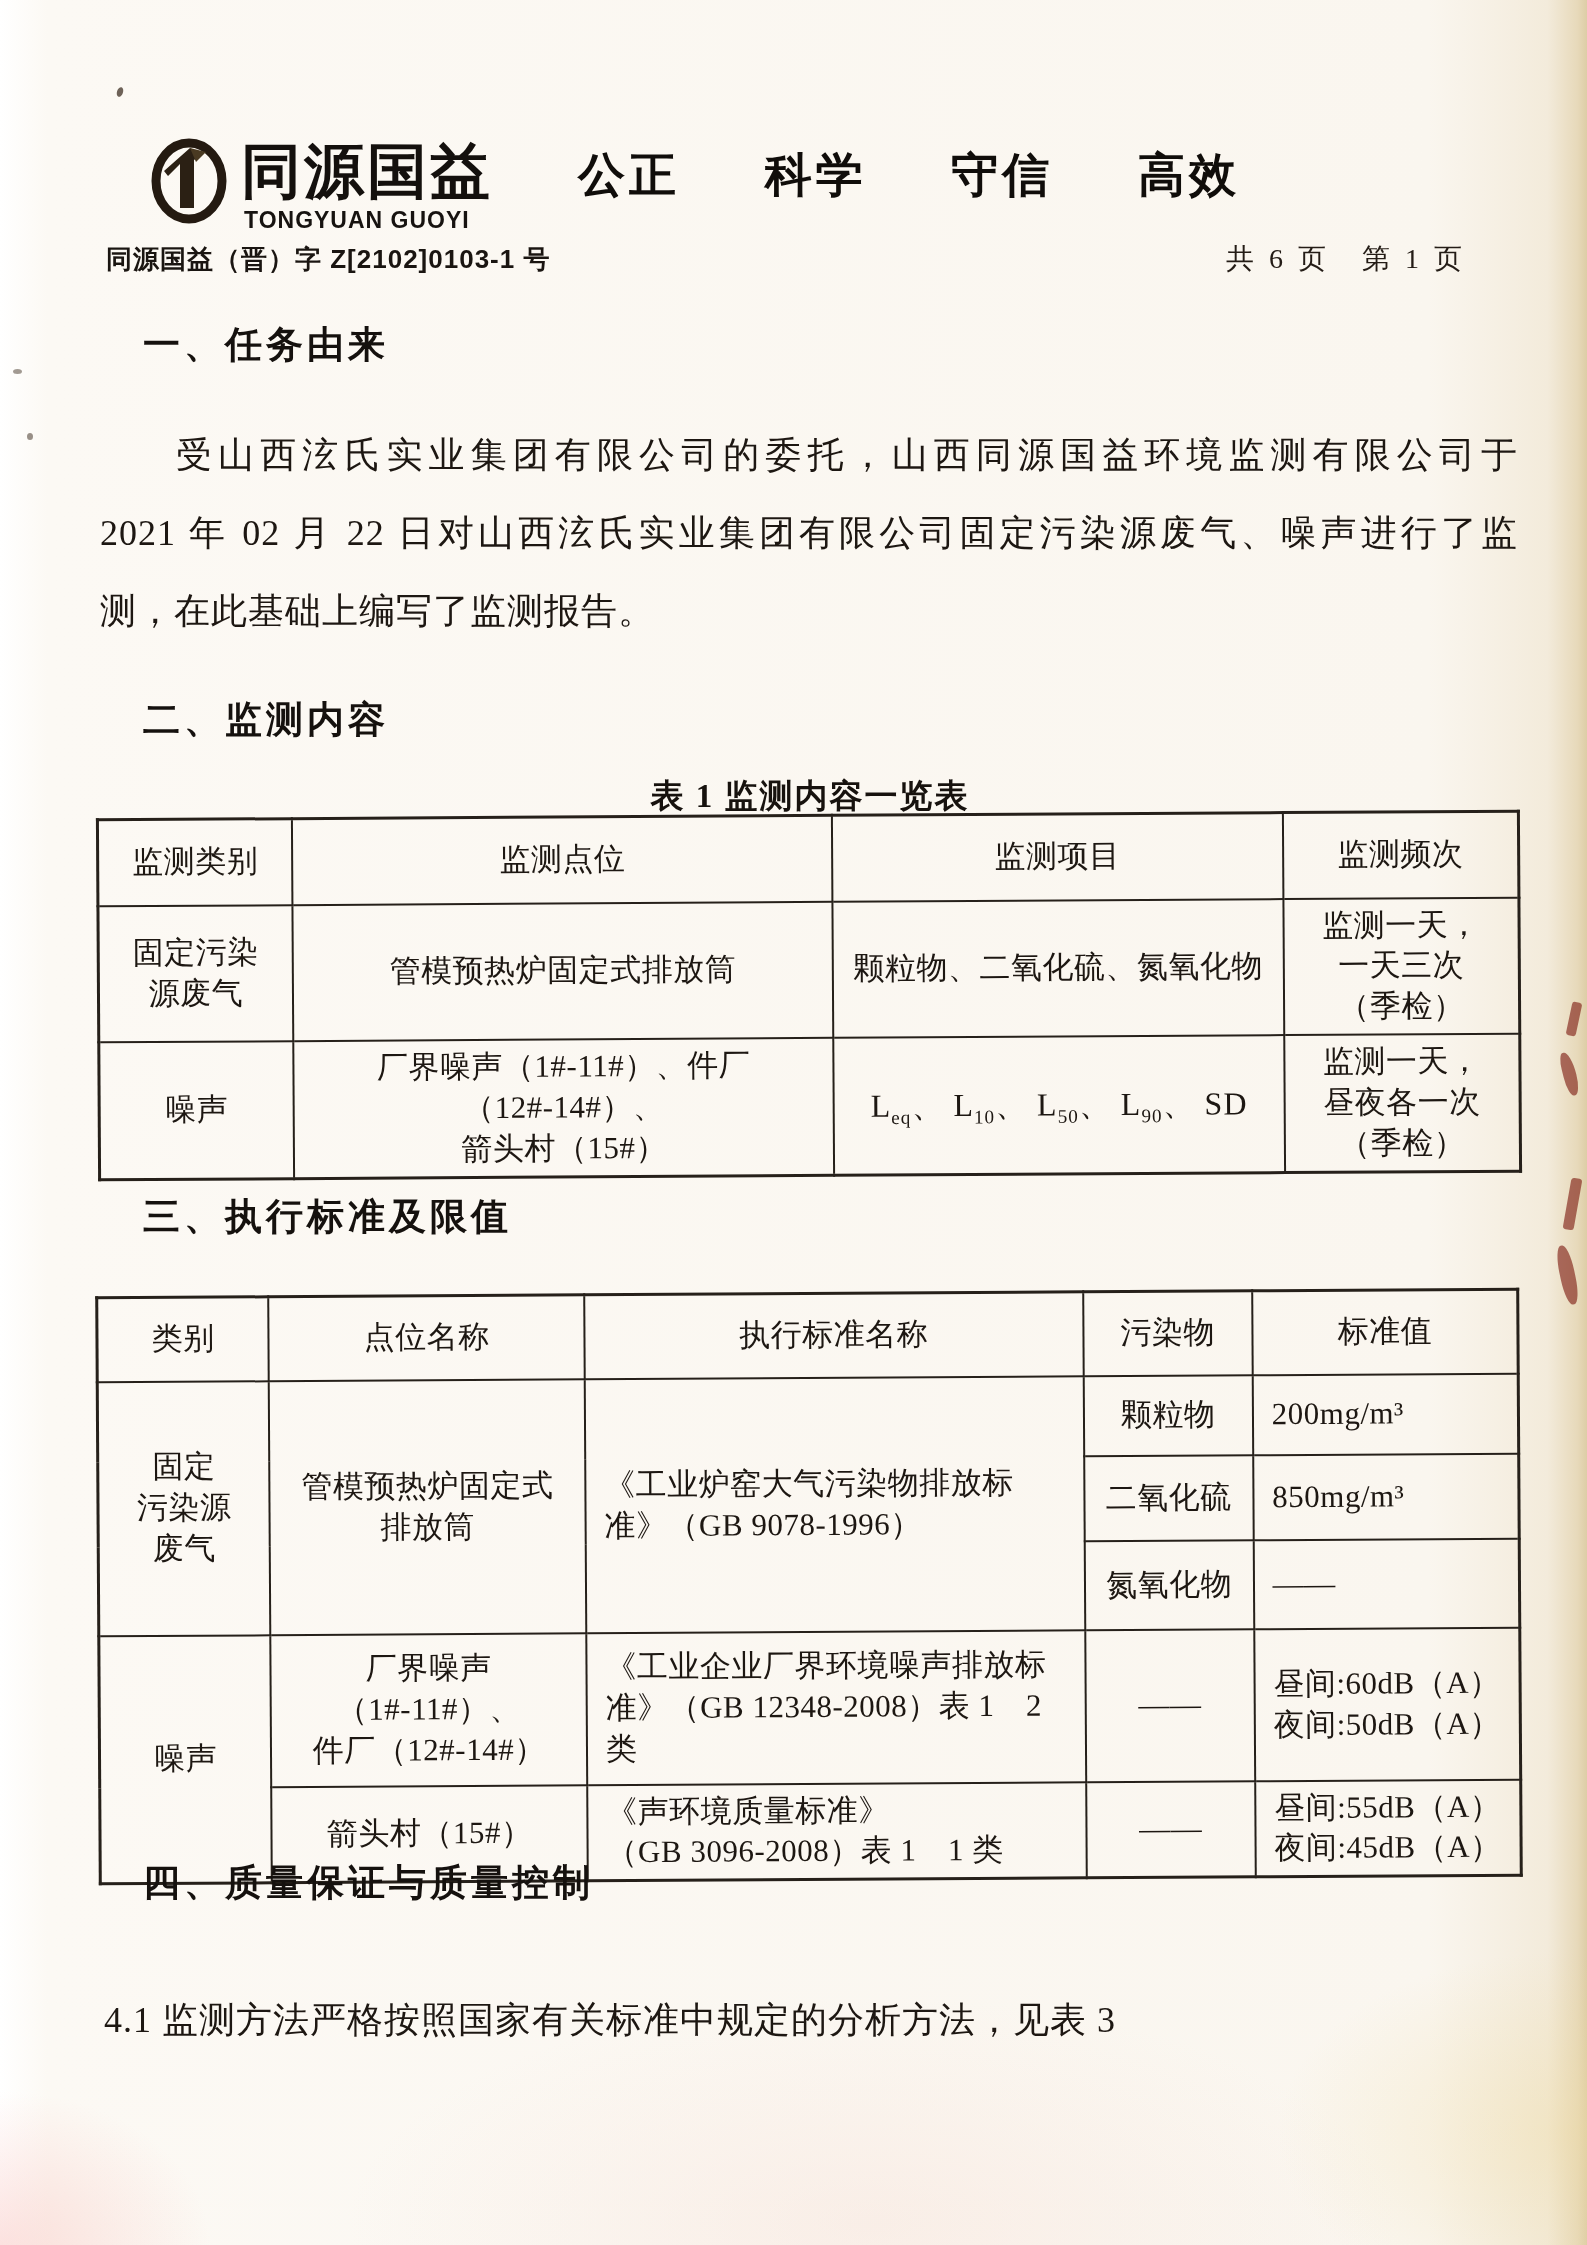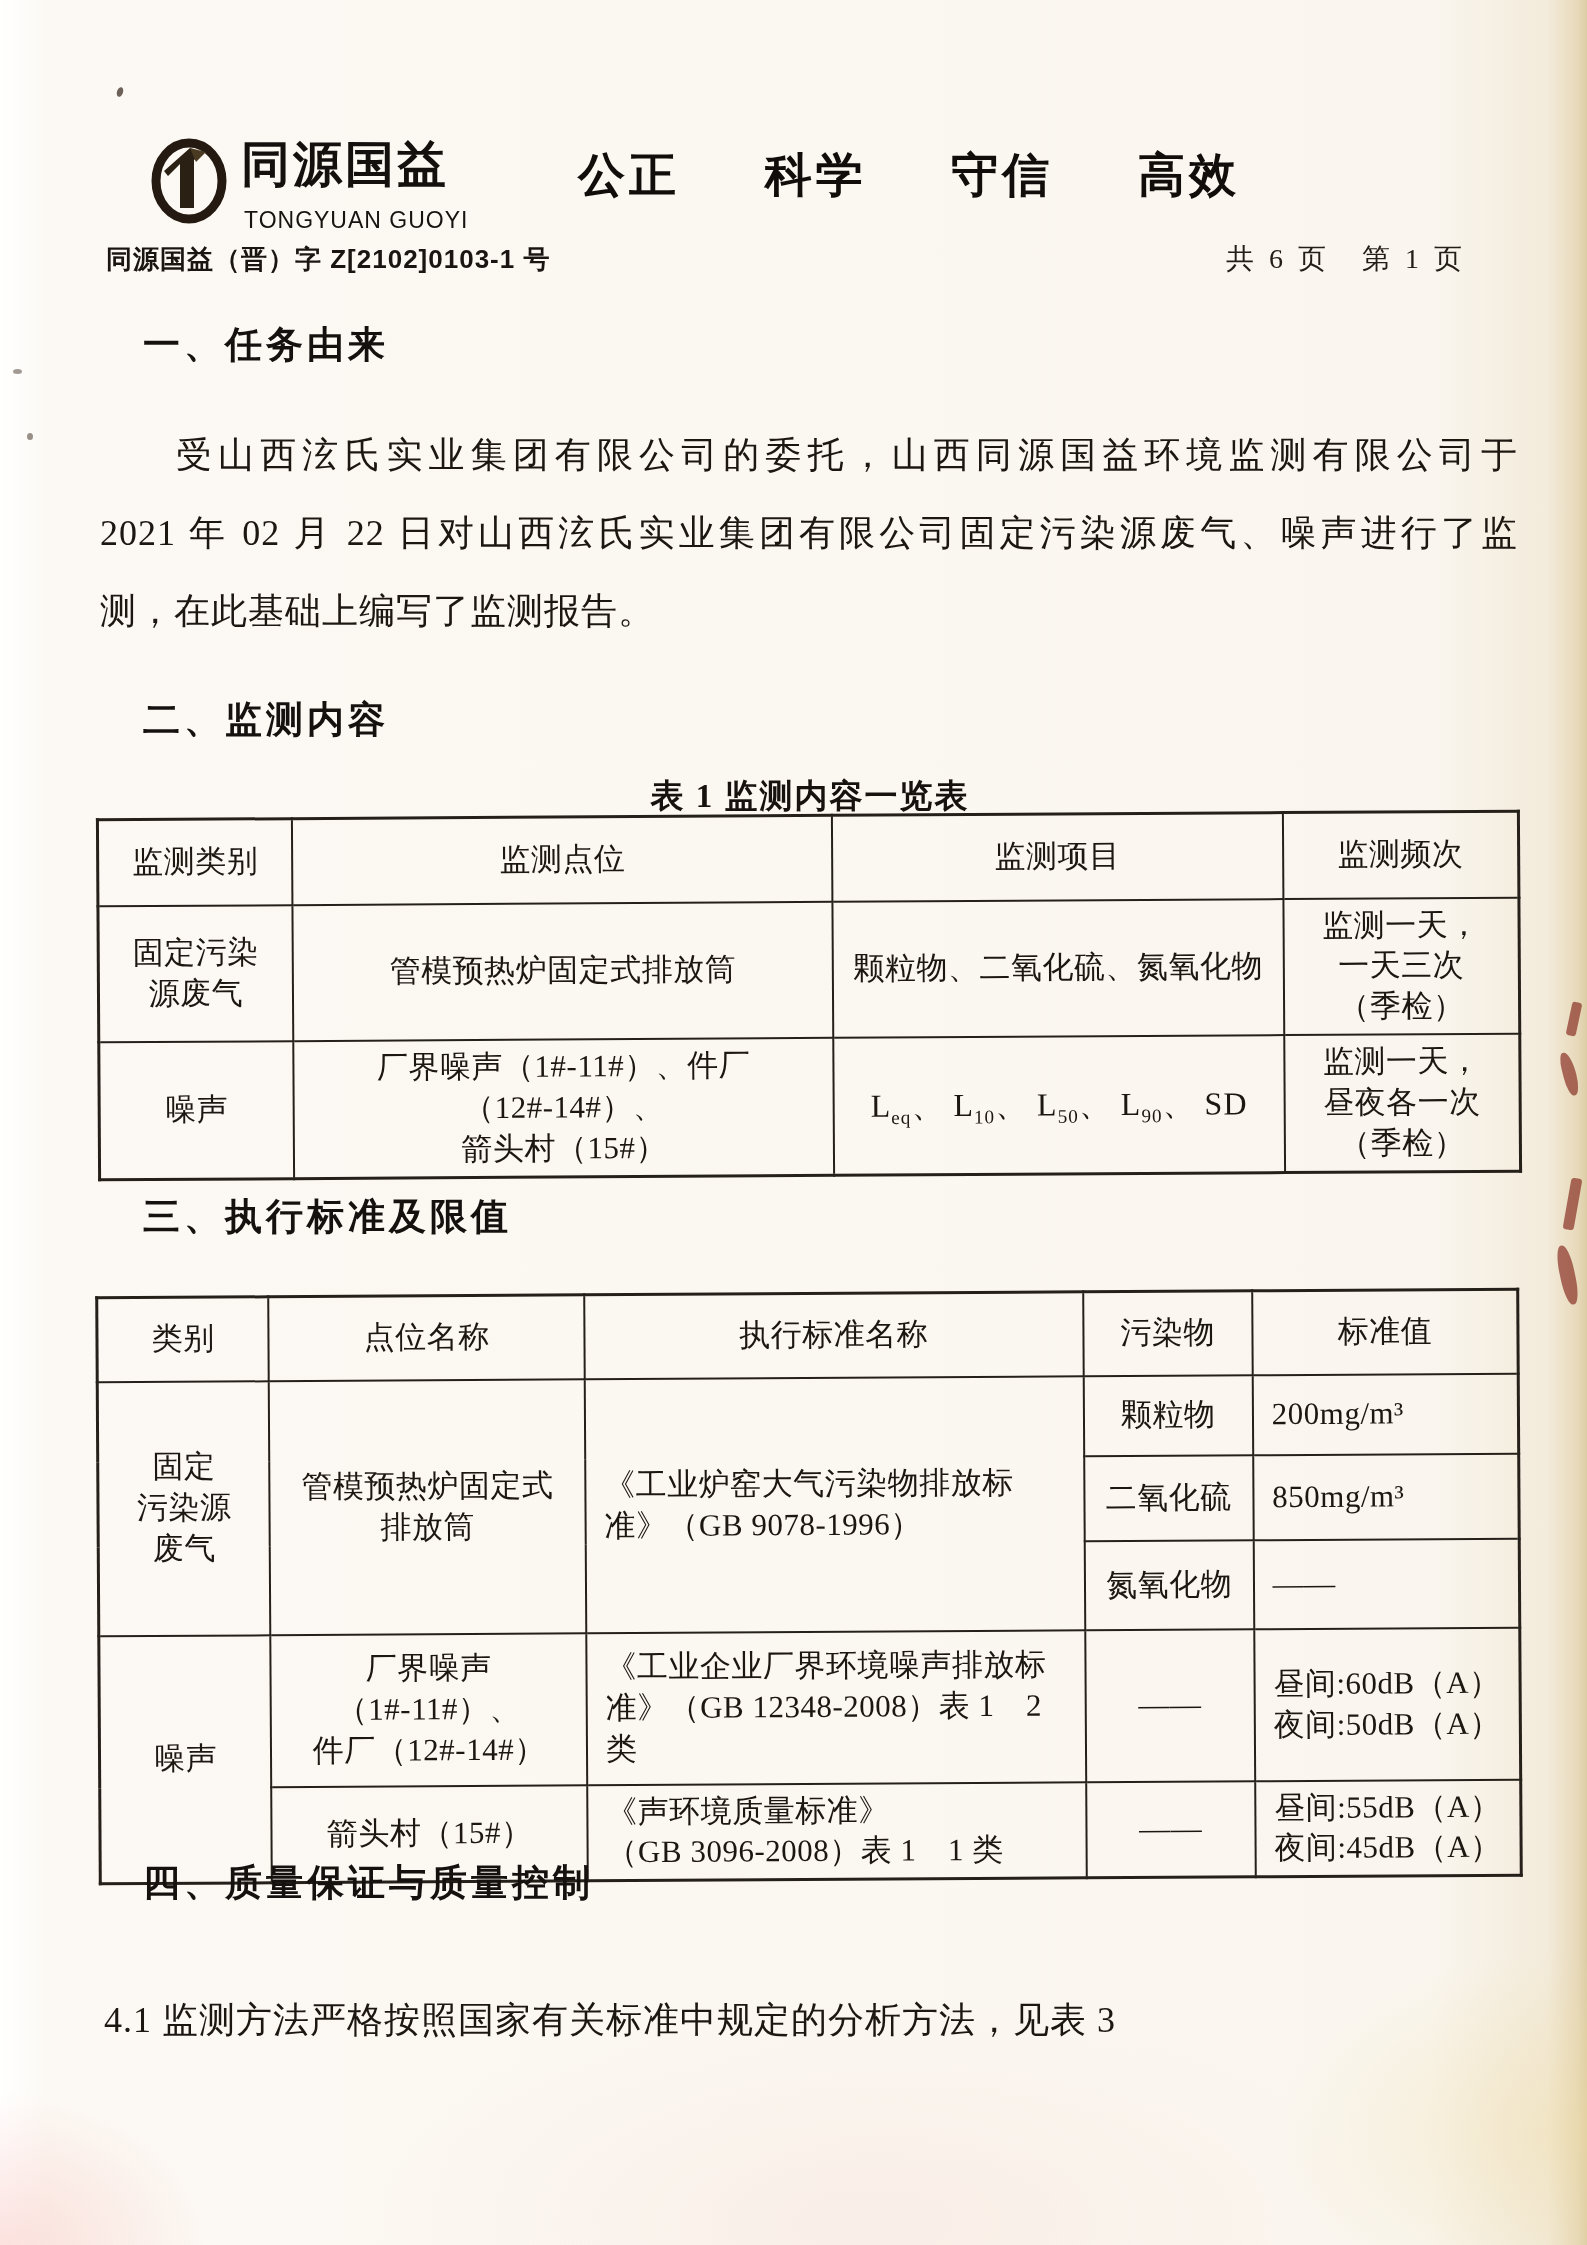--- a/index.html
+++ b/index.html
@@ -13,23 +13,23 @@
       radial-gradient(ellipse 700px 300px at 55% 99%, rgba(246,221,212,.35), transparent 75%),
       linear-gradient(90deg,#ffffff 0%, #fcf9f4 3%, #faf6ef 90%, #f3ebdb 97.5%, #e7d9ba 99.4%, #ddcda6 100%),
       #faf6ef;
     overflow:hidden;
     font-family:"Liberation Serif","DejaVu Serif",serif;
     color:#1c1612;
   }
   
   .logo-mark{position:absolute;left:150px;top:138px;width:78px;height:86px;}
   .logo-cn{position:absolute;left:241px;top:132px;font-family:"Liberation Sans","DejaVu Sans",sans-serif;
-    font-weight:900;font-size:49px;letter-spacing:3px;color:#14100d;}
+    font-weight:900;font-size:60px;letter-spacing:3px;color:#14100d;}
   .logo-en{position:absolute;left:244px;top:207px;font-family:"Liberation Sans","DejaVu Sans",sans-serif;
-    font-weight:400;font-size:23px;letter-spacing:1px;color:#171310;}
+    font-weight:700;font-size:23px;letter-spacing:1px;color:#171310;}
   .slogans{position:absolute;left:578px;top:144px;width:662px;display:flex;justify-content:space-between;
     font-family:Liberation Serif, serif;font-weight:900;font-size:47px;letter-spacing:4px;color:#100d0a;}
   .docline{position:absolute;left:106px;top:240px;width:1360px;display:flex;justify-content:space-between;align-items:baseline;}
   .doc-number{font-family:"Liberation Sans","DejaVu Sans",sans-serif;font-weight:700;font-size:26px;letter-spacing:1px;color:#1a1511;text-align:right;}
   .page-info{font-size:28px;letter-spacing:4px;color:#241c16;}
   
   .sec-title{position:absolute;left:143px;font-family:"Liberation Sans","DejaVu Sans",sans-serif;
     font-weight:700;font-size:37px;letter-spacing:4px;color:#15110e;}
   .h1{top:320px;} .h2{top:666px;margin-top:29px;} .h3{top:1192px;} .h4{top:1858px;}
   .para{position:absolute;left:100px;top:416px;width:1418px;font-size:36px;line-height:78px;color:#1d1712;}

